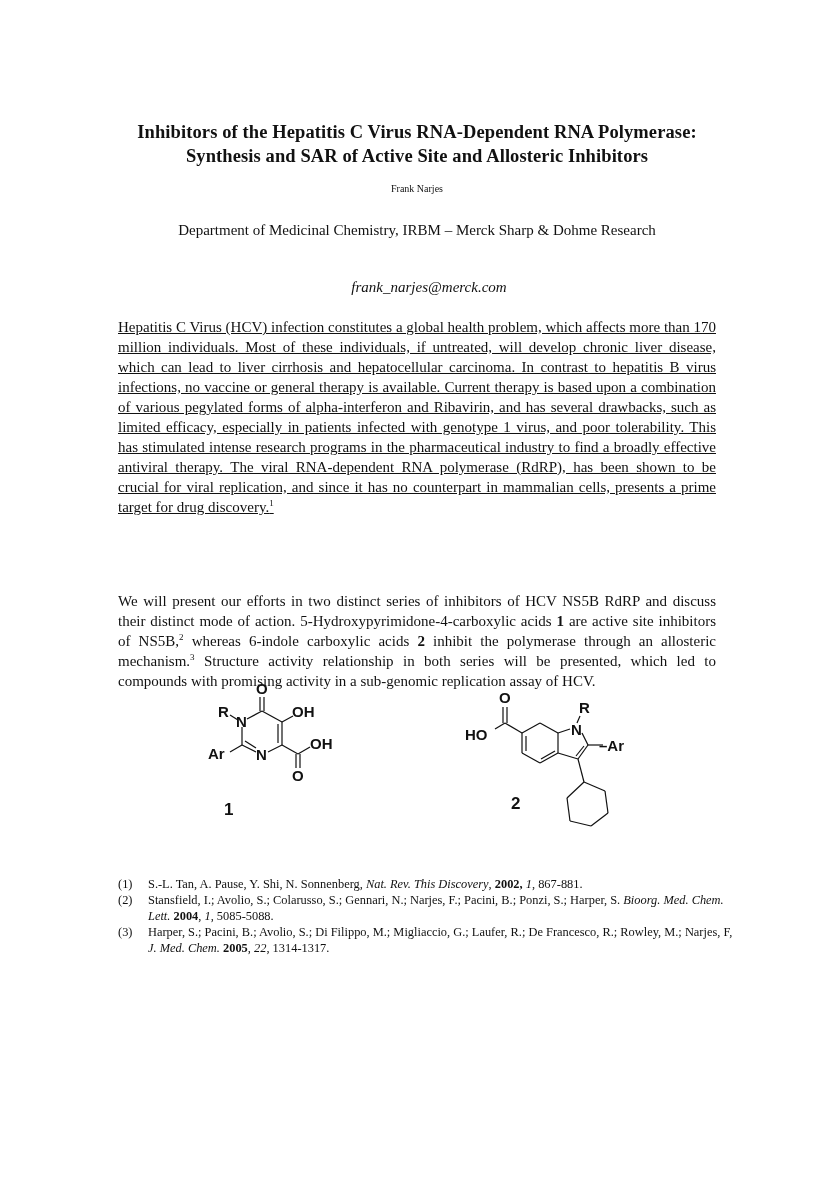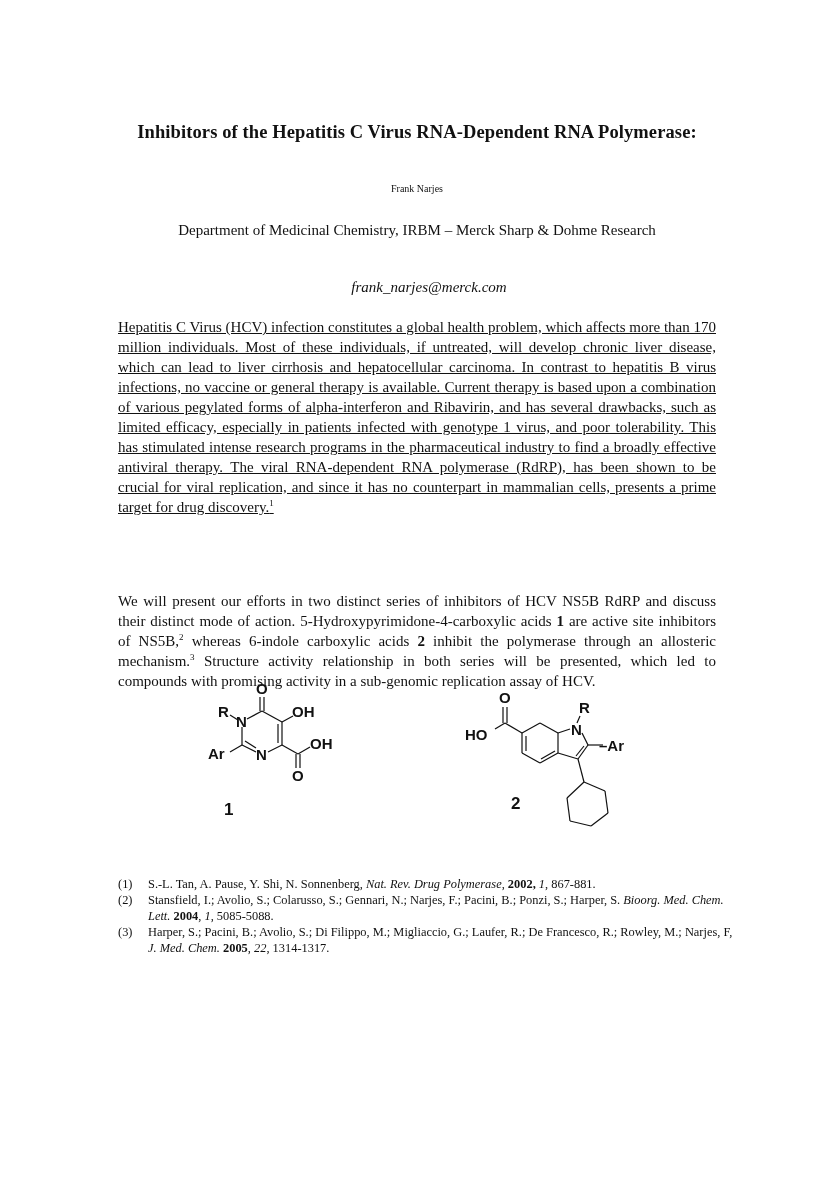--- a/index.html
+++ b/index.html
@@ -24,20 +24,21 @@
     .it { font-style: italic; }
     .bd { font-weight: bold; }
   </style>
 </head>
 <body>
 
 <div class="page">
 
   <div class="title">
     <div>Inhibitors of the Hepatitis C Virus RNA-Dependent RNA Polymerase:</div>
+    <div>Synthesis and SAR of Active Site and Allosteric Inhibitors</div>
   </div>
 
   <div class="author">Frank Narjes</div>
 
   <div class="affil">
     <div>Department of Medicinal Chemistry, IRBM – Merck Sharp &amp; Dohme Research</div>
   </div>
 
   <div class="email">frank_narjes@merck.com</div>
 
@@ -124,21 +125,21 @@
       <text x="10" y="55">HO</text>
       <text x="124" y="28">R</text>
       <text x="116" y="50">N</text>
       <text x="144" y="66">–Ar</text>
       <text x="56" y="124" font-size="17">2</text>
     </g>
   </svg>
 
   <div class="refs">
     <div class="ref">
-      <span class="num">(1)</span><span>S.-L. Tan, A. Pause, Y. Shi, N. Sonnenberg, </span><span class="it">Nat. Rev. Drug Polymerase</span><span>, </span><span class="bd">2002,</span><span> </span><span class="it">1</span><span>, 867-881.</span>
+      <span class="num">(1)</span><span>S.-L. Tan, A. Pause, Y. Shi, N. Sonnenberg, </span><span class="it">Nat. Rev. This Discovery</span><span>, </span><span class="bd">2002,</span><span> </span><span class="it">1</span><span>, 867-881.</span>
     </div>
     <div class="ref">
       <span class="num">(2)</span><span>Stansfield, I.;  Avolio, S.; Colarusso, S.; Gennari, N.; Narjes, F.; Pacini, B.; Ponzi, S.; Harper, S. </span><span class="it">Bioorg. Med. Chem. Lett.</span><span> </span><span class="bd">2004</span><span>, </span><span class="it">1</span><span>, 5085-5088.</span>
     </div>
     <div class="ref">
       <span class="num">(3)</span><span>Harper, S.; Pacini, B.; Avolio, S.; Di Filippo, M.;  Migliaccio, G.; Laufer, R.; De Francesco, R.; Rowley, M.; Narjes, F, </span><span class="it">J. Med. Chem.</span><span> </span><span class="bd">2005</span><span>, </span><span class="it">22</span><span>, 1314-1317.</span>
     </div>
   </div>
 
 </div>

